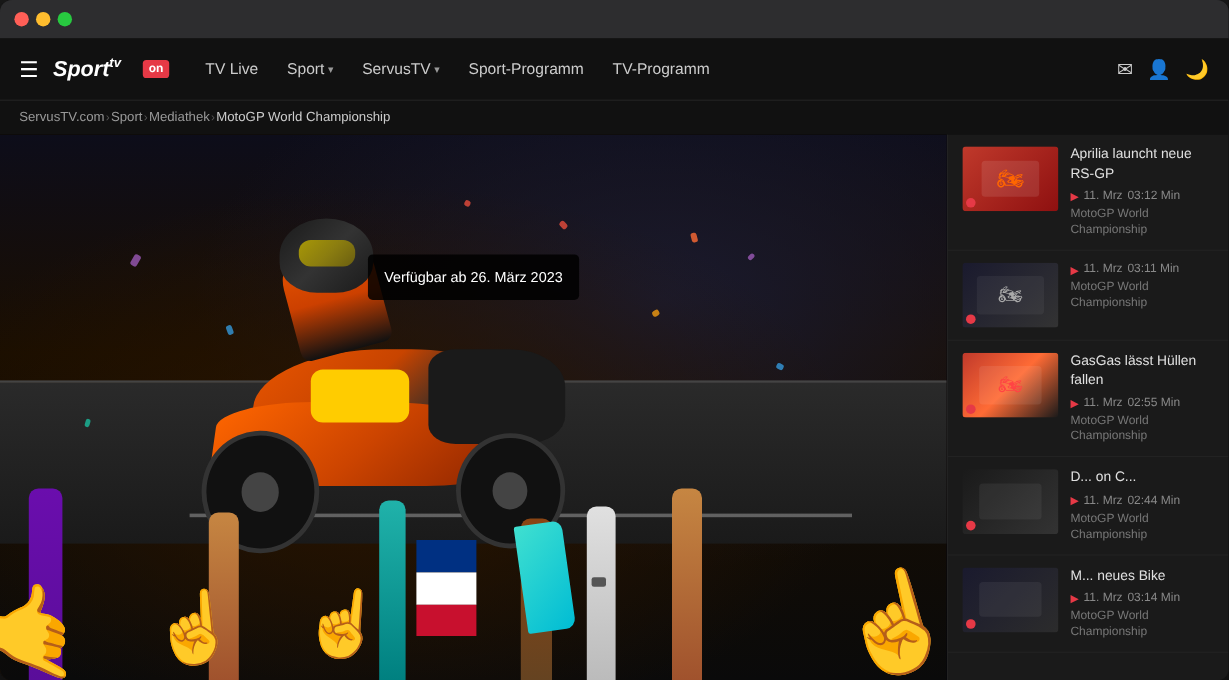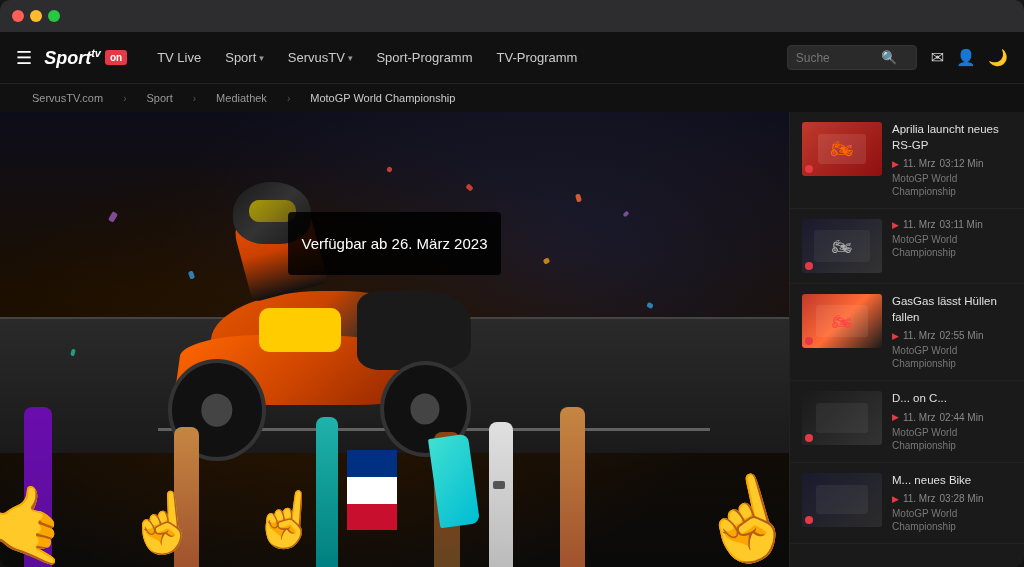--- a/index.html
+++ b/index.html
@@ -76,20 +76,21 @@
       color: #fff;
       font-style: italic;
     }
     .logo-on-badge {
       background: #e63946;
       color: #fff;
       font-size: 10px;
       font-weight: 800;
       padding: 2px 5px;
       border-radius: 3px;
+      margin-left: 14px;
     }
     .nav-item {
       color: #ccc;
       font-size: 13px;
       padding: 6px 10px;
       cursor: pointer;
       white-space: nowrap;
       display: flex;
       align-items: center;
       gap: 3px;
@@ -121,24 +122,24 @@
       margin-left: 10px;
     }
     .nav-icon-btn {
       color: #ccc;
       font-size: 16px;
       cursor: pointer;
     }
 
     
     .breadcrumb-bar {
-      padding: 8px 32px;
-      display: flex;
-      align-items: center;
-      gap: 20px;
+      padding: 8px 16px;
+      display: flex;
+      align-items: center;
+      gap: 1px;
       font-size: 11px;
       color: #888;
       flex-shrink: 0;
     }
     .breadcrumb-item {
       cursor: pointer;
       color: #999;
     }
     .breadcrumb-sep { color: #555; font-size: 10px; }
     .breadcrumb-current { color: #ccc; }
@@ -312,22 +313,22 @@
     }
 
     
     .availability-badge {
       position: absolute;
       top: 22%;
       left: 50%;
       transform: translateX(-50%);
       background: rgba(0,0,0,0.85);
       color: #fff;
-      font-size: 15px;
-      padding: 23px 14px;
+      font-size: 12px;
+      padding: 12px 14px;
       border-radius: 4px;
       white-space: nowrap;
       z-index: 10;
     }
 
     
     .confetti-piece {
       position: absolute;
       border-radius: 2px;
       opacity: 0.8;
@@ -449,24 +450,20 @@
         <span>ServusTV</span>
         <span class="chevron">▾</span>
       </div>
       <div class="nav-item">
         <span>Sport-Programm</span>
       </div>
       <div class="nav-item">
         <span>TV-Programm</span>
       </div>
       <div class="nav-spacer"></div>
-      <div class="search-box">
-        <input type="text" placeholder="Suche" style="">
-        <span class="search-icon">🔍</span>
-      </div>
       <div class="nav-icons">
         <span class="nav-icon-btn">✉</span>
         <span class="nav-icon-btn">👤</span>
         <span class="nav-icon-btn">🌙</span>
       </div>
     </nav>
 
     <div class="breadcrumb-bar">
       <span class="breadcrumb-item">ServusTV.com</span>
       <span class="breadcrumb-sep">›</span>
@@ -557,21 +554,21 @@
         <div class="sidebar-item">
           <div class="sidebar-thumb">
             <div class="thumb-bg thumb-1" style="display:flex;align-items:center;justify-content:center">
               <div style="width:60%;height:55%;background:rgba(255,255,255,0.1);border-radius:3px;display:flex;align-items:center;justify-content:center;">
                 <span style="color:#ff6600;font-size:18px">🏍</span>
               </div>
             </div>
             <div class="play-indicator"></div>
           </div>
           <div class="sidebar-info">
-            <div class="sidebar-title">Aprilia launcht neues RS-GP</div>
+            <div class="sidebar-title">Aprilia launcht neue RS-GP</div>
             <div class="sidebar-meta">
               <span class="meta-play-icon">▶</span>
               <span>11. Mrz</span>
               <span>03:12 Min</span>
             </div>
             <div class="sidebar-category">MotoGP World<br>Championship</div>
           </div>
         </div>
 
         <div class="sidebar-item">
@@ -636,21 +633,21 @@
             <div class="thumb-bg thumb-5" style="display:flex;align-items:center;justify-content:center">
               <div style="width:65%;height:55%;background:rgba(255,255,255,0.06);border-radius:3px;"></div>
             </div>
             <div class="play-indicator"></div>
           </div>
           <div class="sidebar-info">
             <div class="sidebar-title">M... neues Bike</div>
             <div class="sidebar-meta">
               <span class="meta-play-icon">▶</span>
               <span>11. Mrz</span>
-              <span>03:28 Min</span>
+              <span>03:14 Min</span>
             </div>
             <div class="sidebar-category">MotoGP World<br>Championship</div>
           </div>
         </div>
       </aside>
     </div>
   </div>
 </div>
 
 </body></html>

